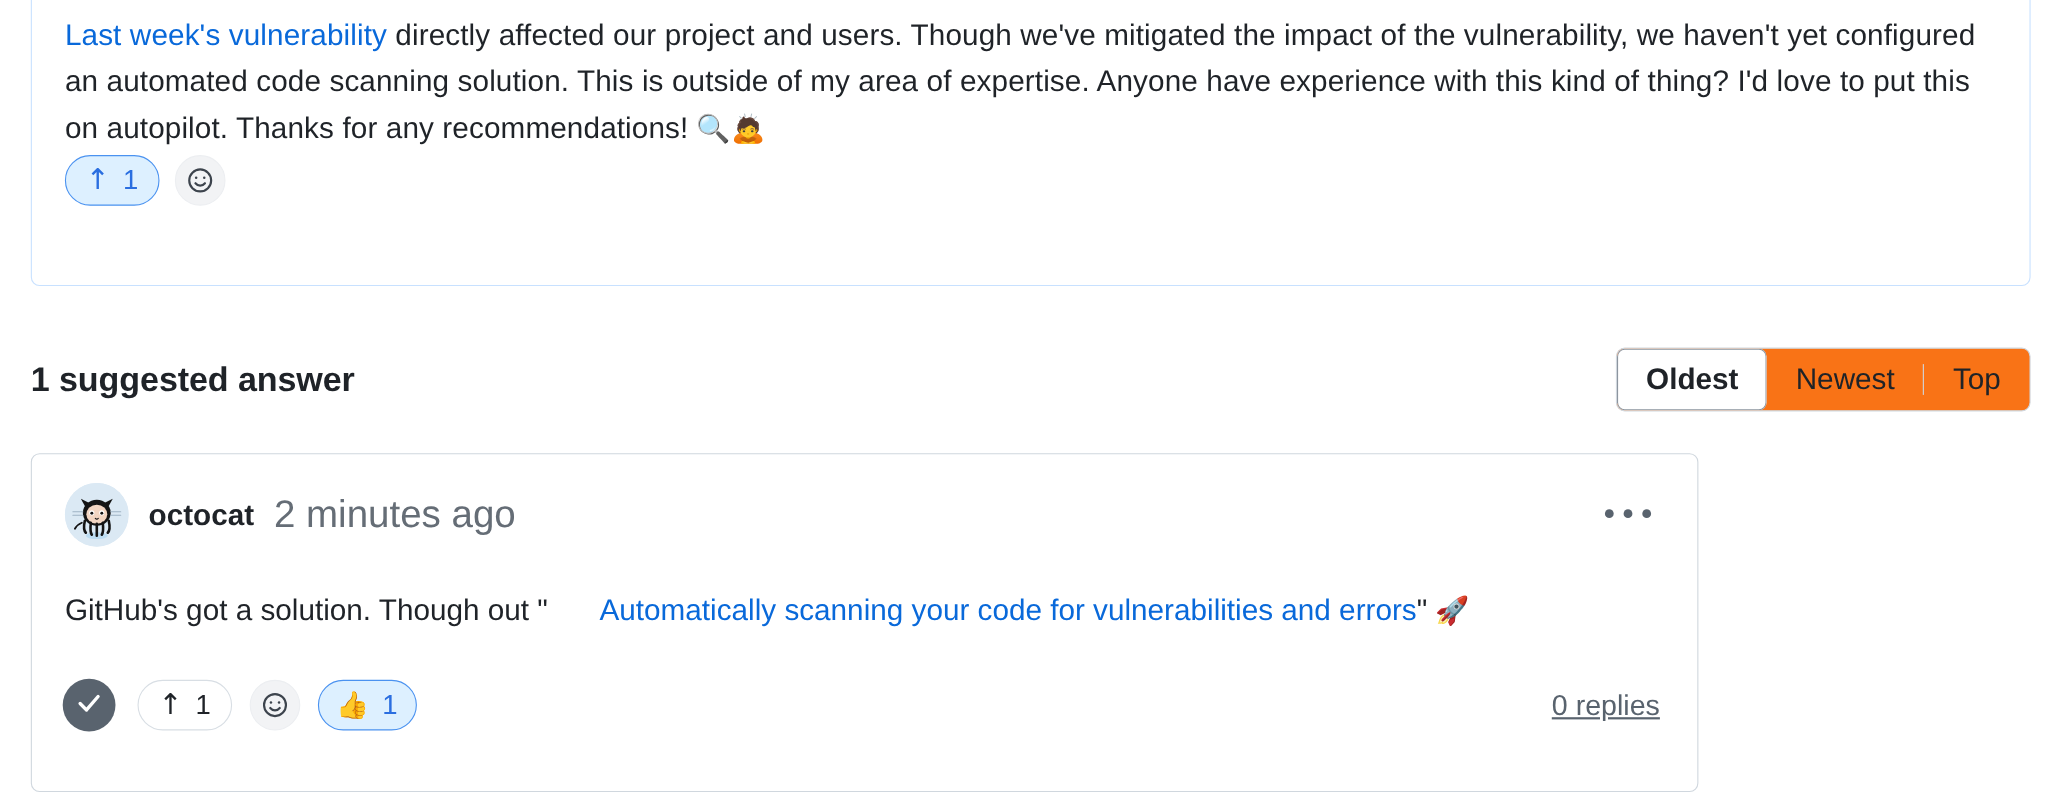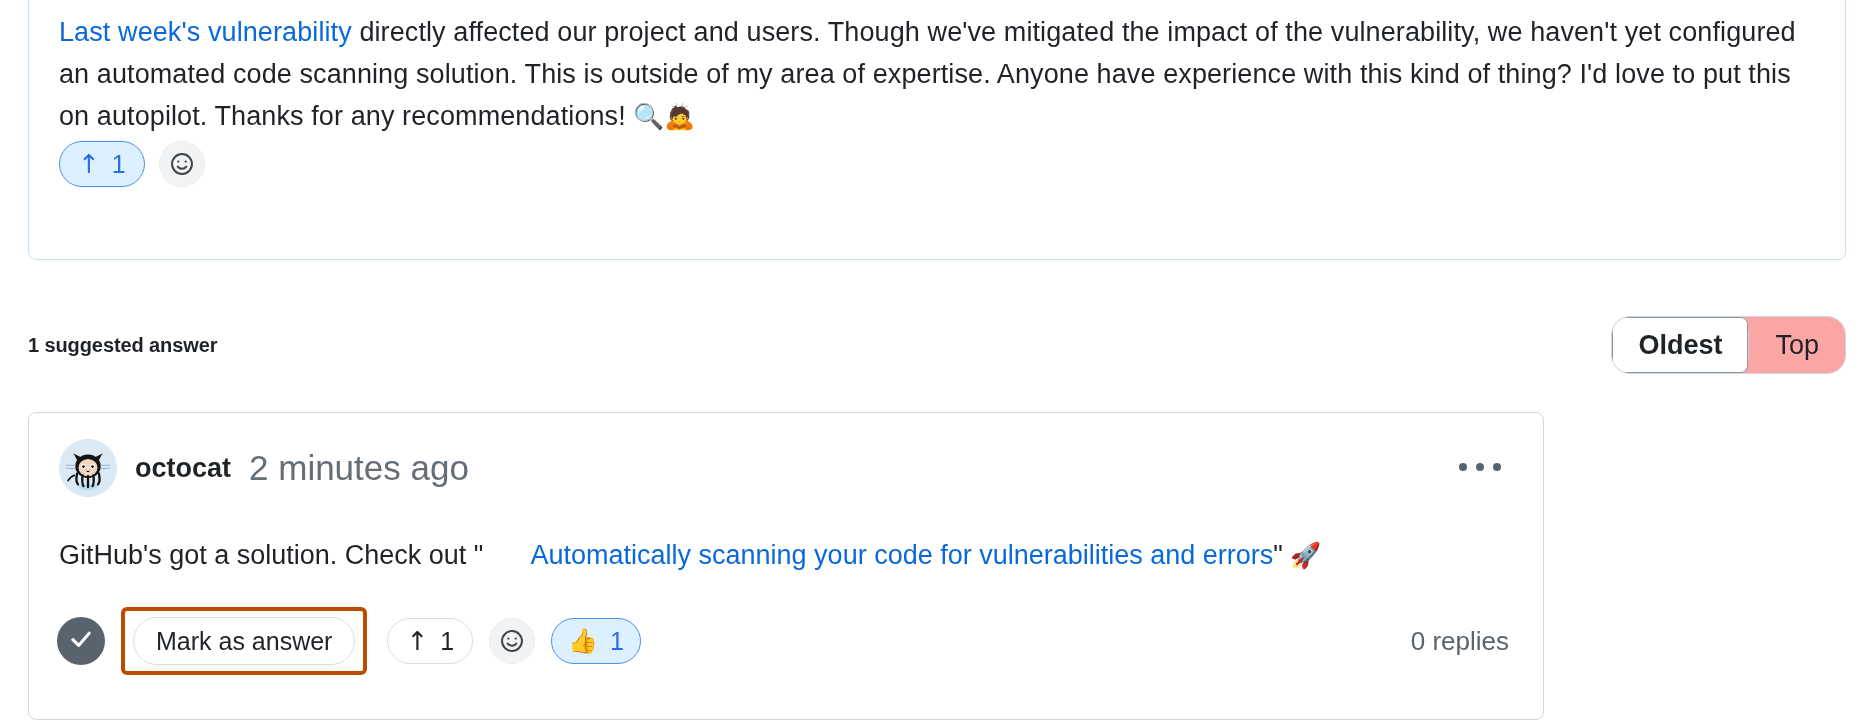--- a/index.html
+++ b/index.html
@@ -110,33 +110,33 @@
     position: absolute;
     left: 28px;
     top: 312px;
     width: 1818px;
     height: 66px;
     display: flex;
     align-items: center;
     justify-content: space-between;
   }
   .answers-title {
-    font-size: 20px;
+    font-size: 31px;
     font-weight: bold;
     color: #1f2328;
     letter-spacing: -0.1px;
   }
 
   .segmented {
     display: inline-flex;
     align-items: stretch;
     height: 58px;
     border: 1px solid #d0d7de;
-    border-radius: 19px;
-    background: #fca5a5;
+    border-radius: 8px;
+    background: #f97316;
     overflow: hidden;
     box-sizing: border-box;
   }
   .segmented .seg {
     display: inline-flex;
     align-items: center;
     justify-content: center;
     padding: 0 26px;
     font-size: 27px;
     color: #1f2328;
@@ -299,20 +299,21 @@
     flex: none;
     user-select: none;
   }
   .reaction-pill .emoji { font-size: 24px; }
 
   .replies-count {
     margin-left: auto;
     font-size: 26px;
     color: #59636e;
     padding-right: 4px;
+    text-decoration: underline;
   }
 </style>
 </head>
 <body>
 
 <div class="page">
 
   <div class="post-card">
 
     <div class="post-body">
@@ -335,20 +336,21 @@
         </span>
       </div>
     </div>
   </div>
 
   <div class="answers-header">
     <div class="answers-title">1 suggested answer</div>
 
     <div class="segmented">
       <button class="seg selected">Oldest</button>
+      <button class="seg">Newest</button>
       <span class="divider"></span>
       <button class="seg">Top</button>
     </div>
   </div>
 
   <div class="answer-card">
 
     <div class="answer-head">
       <span class="avatar">
         <span>
@@ -374,36 +376,33 @@
       <span class="timestamp">2 minutes ago</span>
     </div>
 
     <div class="kebab">
       <i></i>
       <i></i>
       <i></i>
     </div>
 
     <div class="answer-body">
-      <span>GitHub's got a solution. Check out "</span><a class="link" href="#">Automatically scanning your code for vulnerabilities and errors</a><span>" </span><span class="emoji">🚀</span>
+      <span>GitHub's got a solution. Though out "</span><a class="link" href="#">Automatically scanning your code for vulnerabilities and errors</a><span>" </span><span class="emoji">🚀</span>
     </div>
 
     <div class="answer-actions">
 
       <span class="check-circle">
         <span>
           <svg width="28" height="28" viewBox="0 0 24 24" fill="none" stroke="#ffffff" stroke-width="2.6" stroke-linecap="round" stroke-linejoin="round">
             <path d="M5 12.5 L10 17.5 L19 7"></path>
           </svg>
         </span>
       </span>
 
-      <span class="mark-wrapper">
-        <button class="mark-btn">Mark as answer</button>
-      </span>
 
       <div class="upvote-pill inactive">
         <span class="arrow">↑</span>
         <span>1</span>
       </div>
 
       <div class="round-btn">
         <span>
           <svg width="26" height="26" viewBox="0 0 24 24" fill="none" stroke="#3d444d" stroke-width="1.8">
             <circle cx="12" cy="12" r="9.2"></circle>

